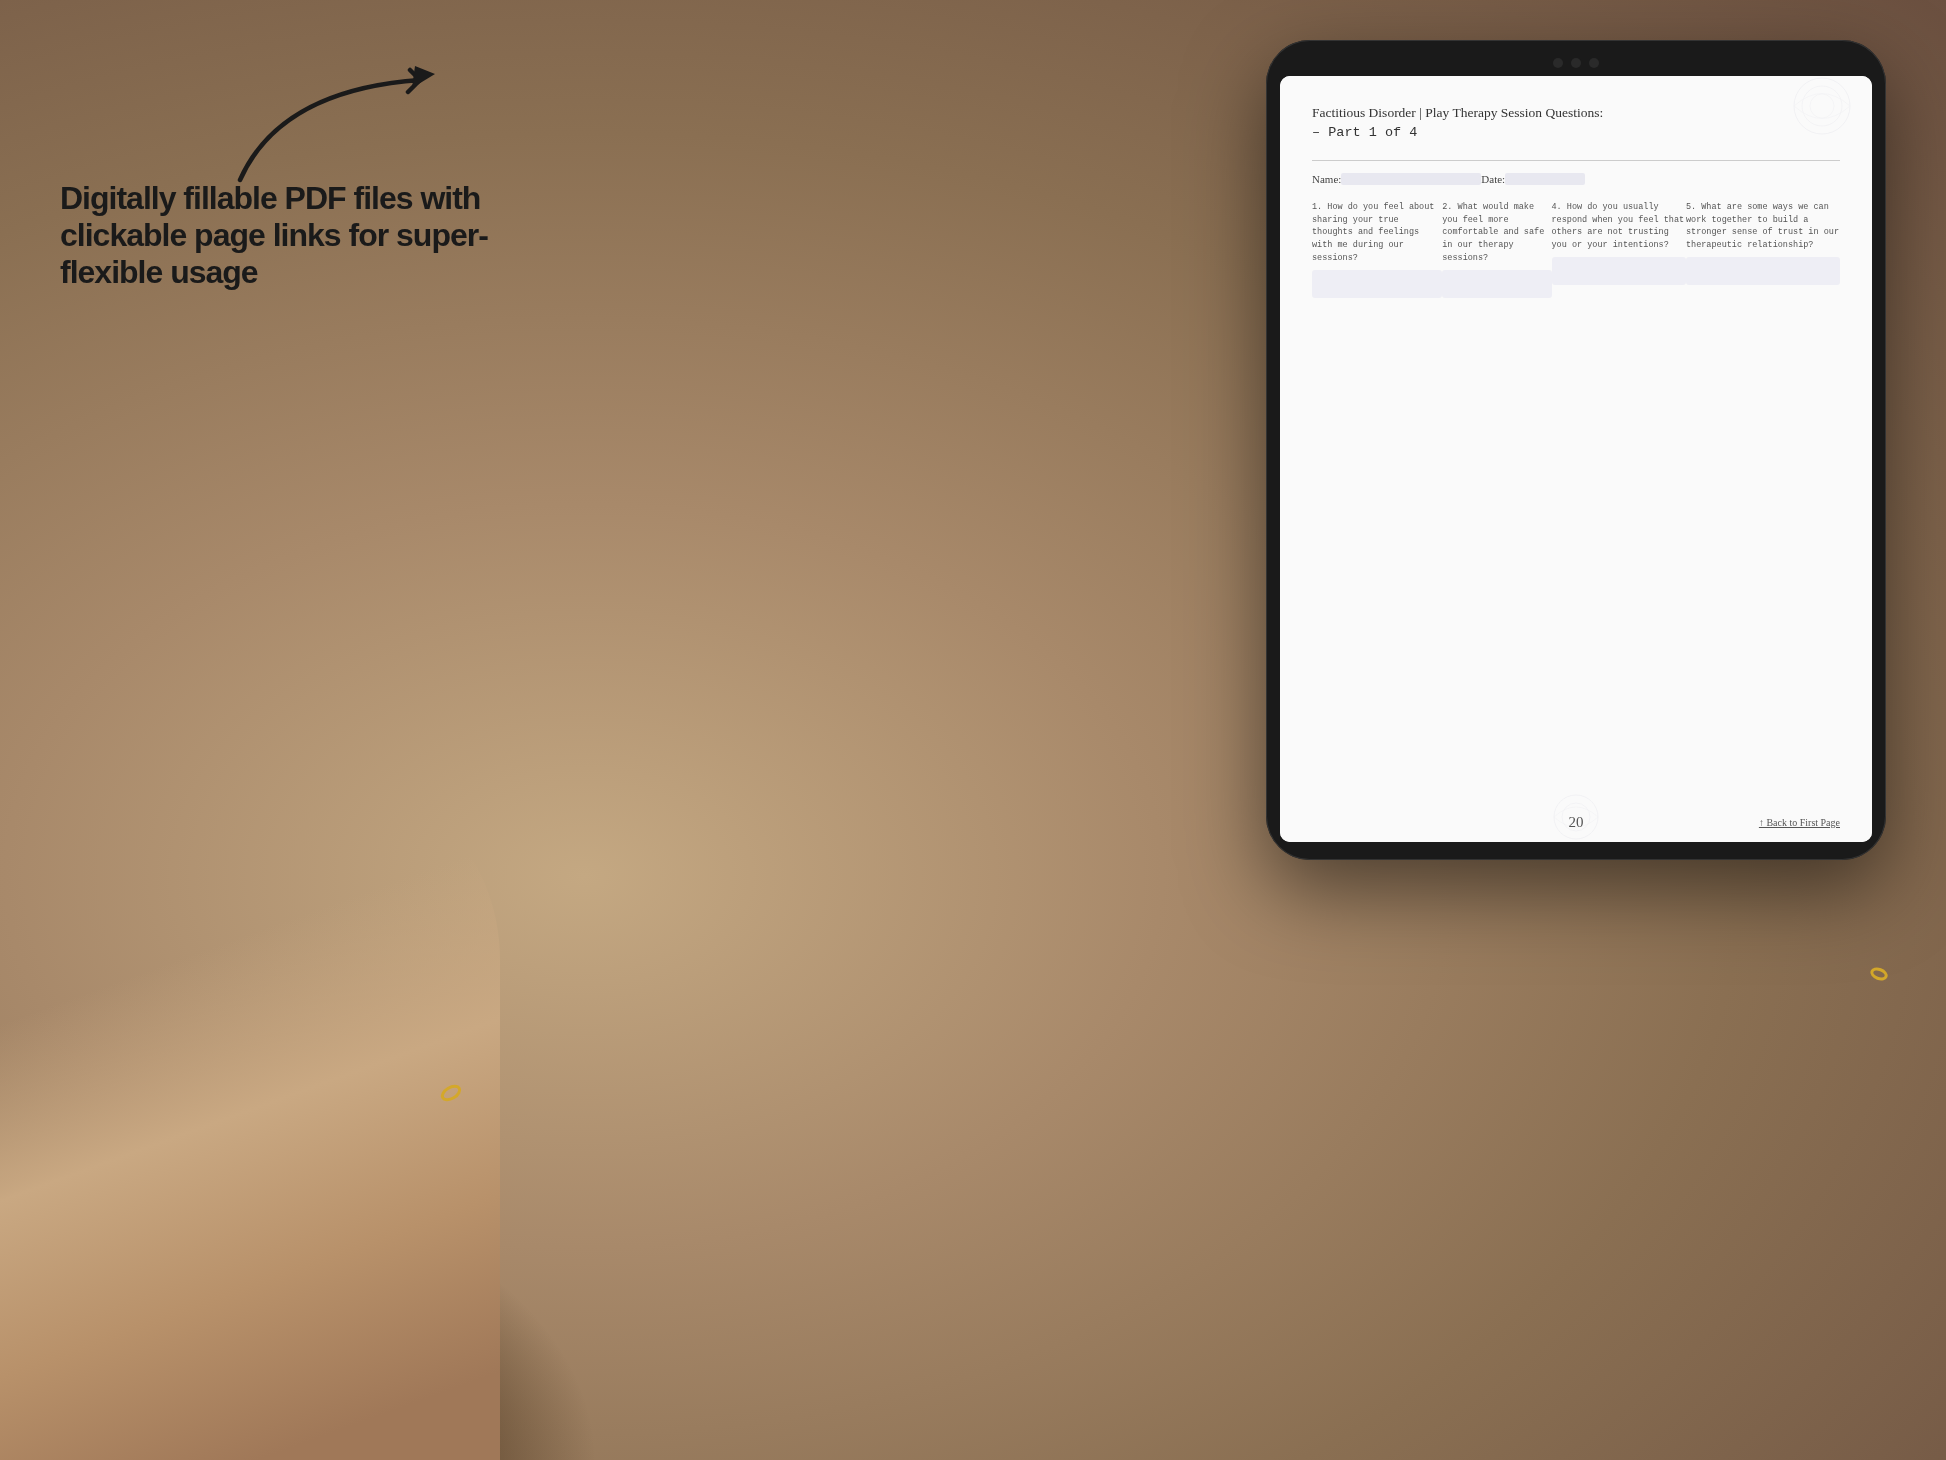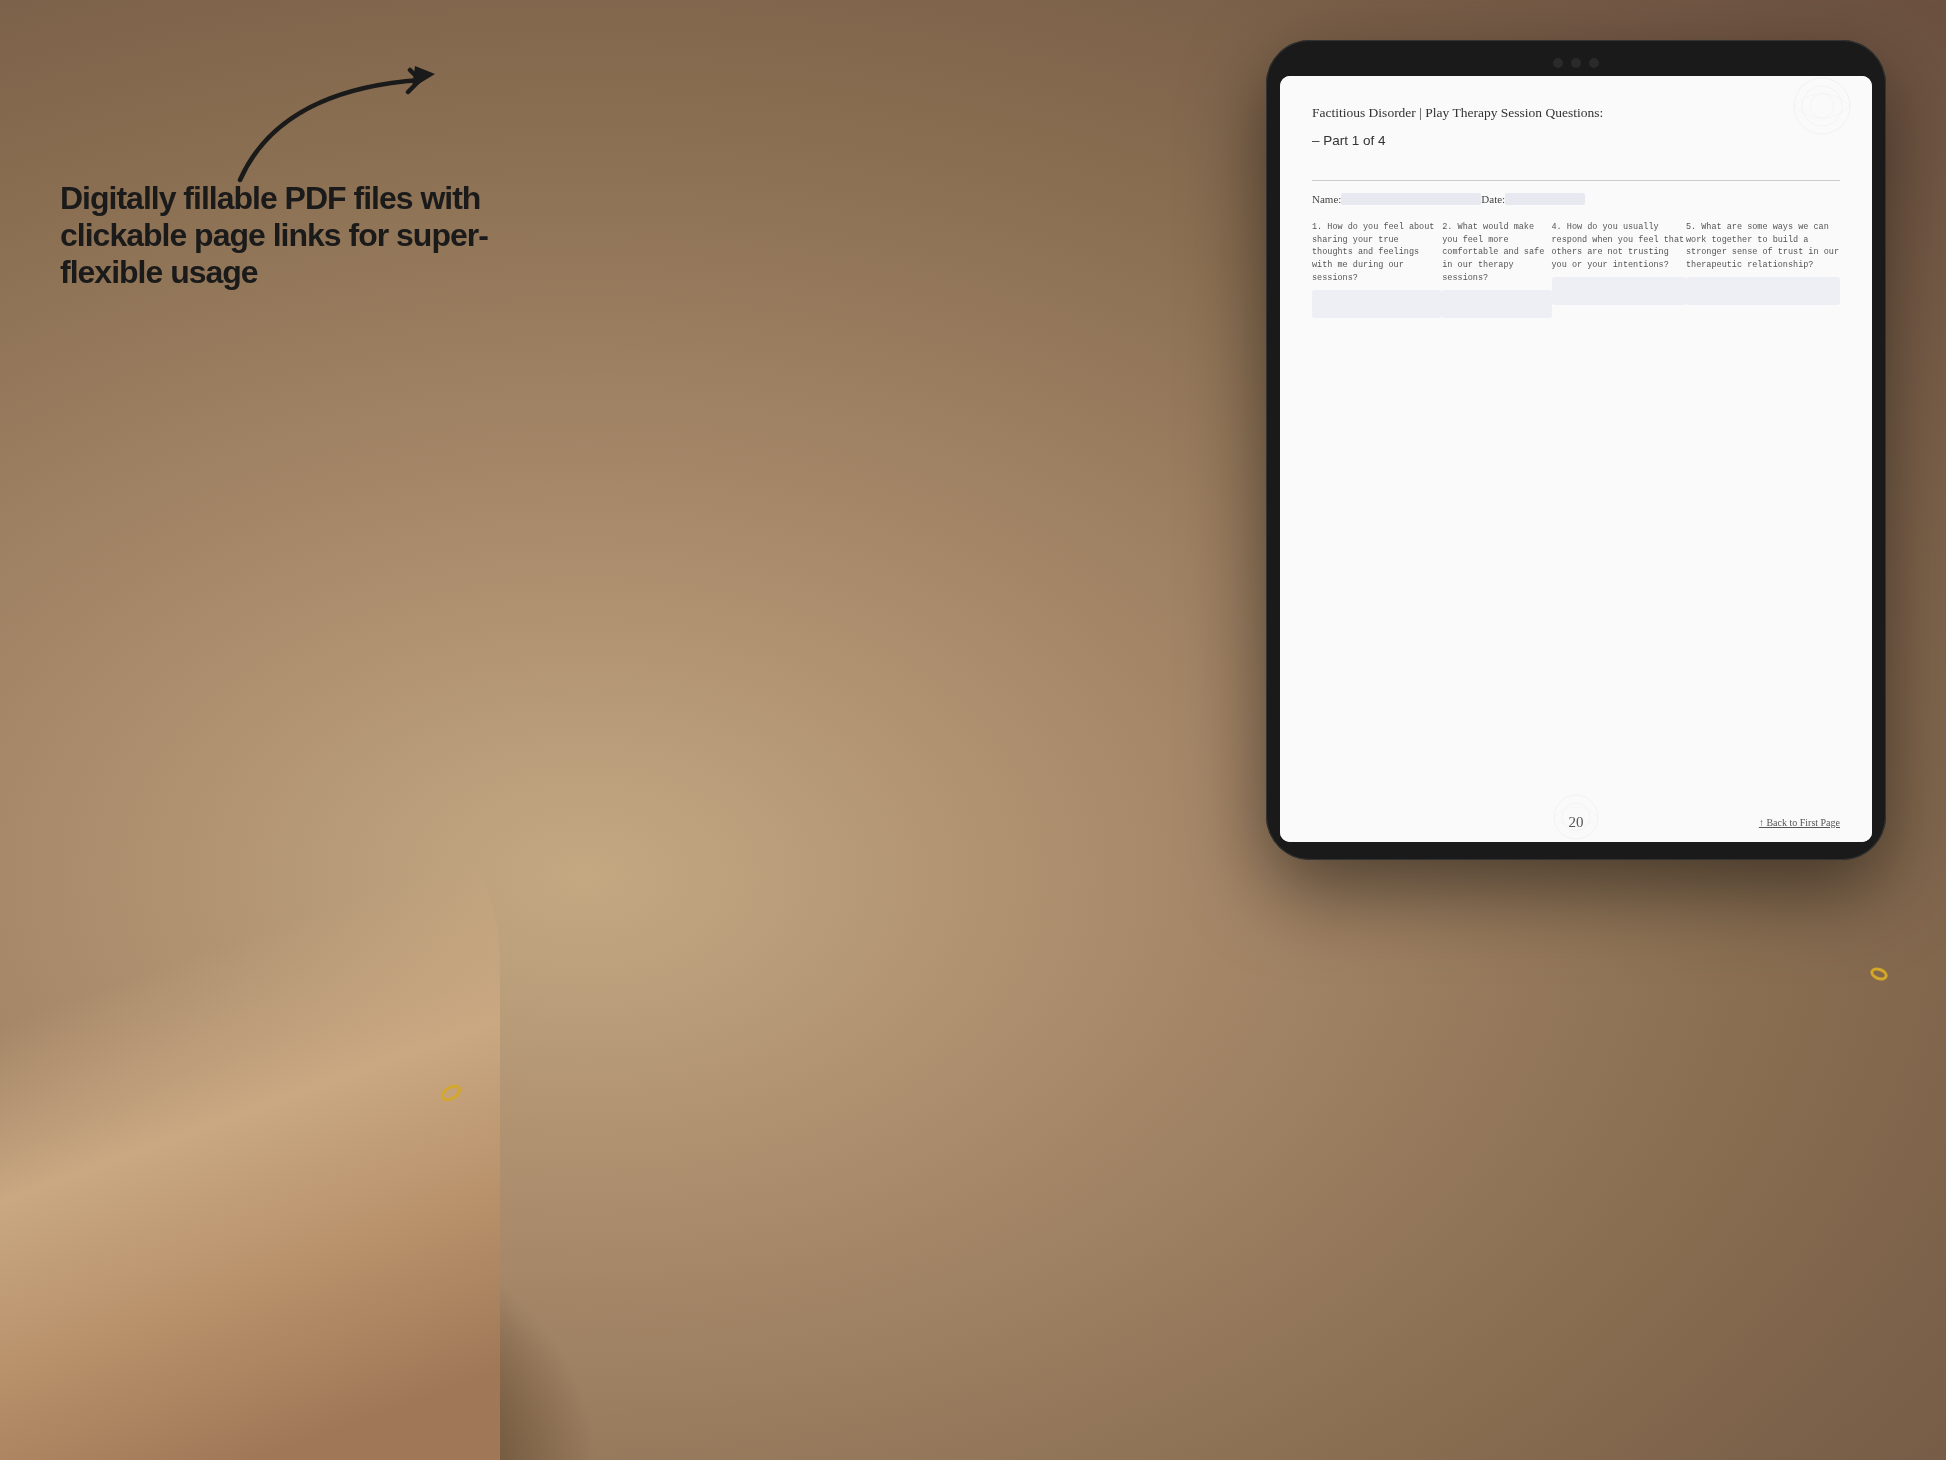--- a/index.html
+++ b/index.html
@@ -119,29 +119,29 @@
       width: 120px;
       height: 50px;
       opacity: 0.08;
     }
 
     .pdf-title {
       font-family: 'Georgia', serif;
       font-size: 13.5px;
       color: #333;
       font-weight: normal;
-      margin-bottom: 10px;
+      margin-bottom: 2px;
       line-height: 1.4;
     }
 
     .pdf-subtitle {
-      font-family: Liberation Sans, sans-serif;
+      font-family: Liberation Mono, monospace;
       font-size: 13.5px;
       color: #333;
-      margin-bottom: 32px;
+      margin-bottom: 20px;
     }
 
     .pdf-divider {
       height: 1px;
       background: #ccc;
       margin-bottom: 12px;
     }
 
     .pdf-name-date-row {
       display: flex;

